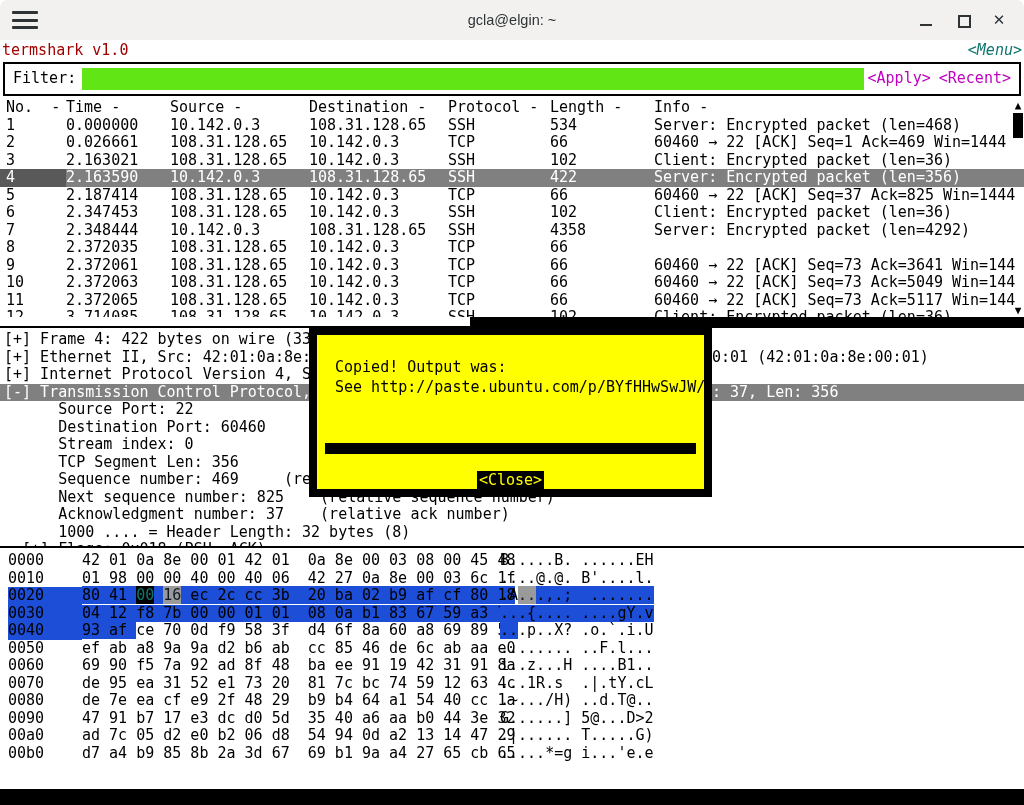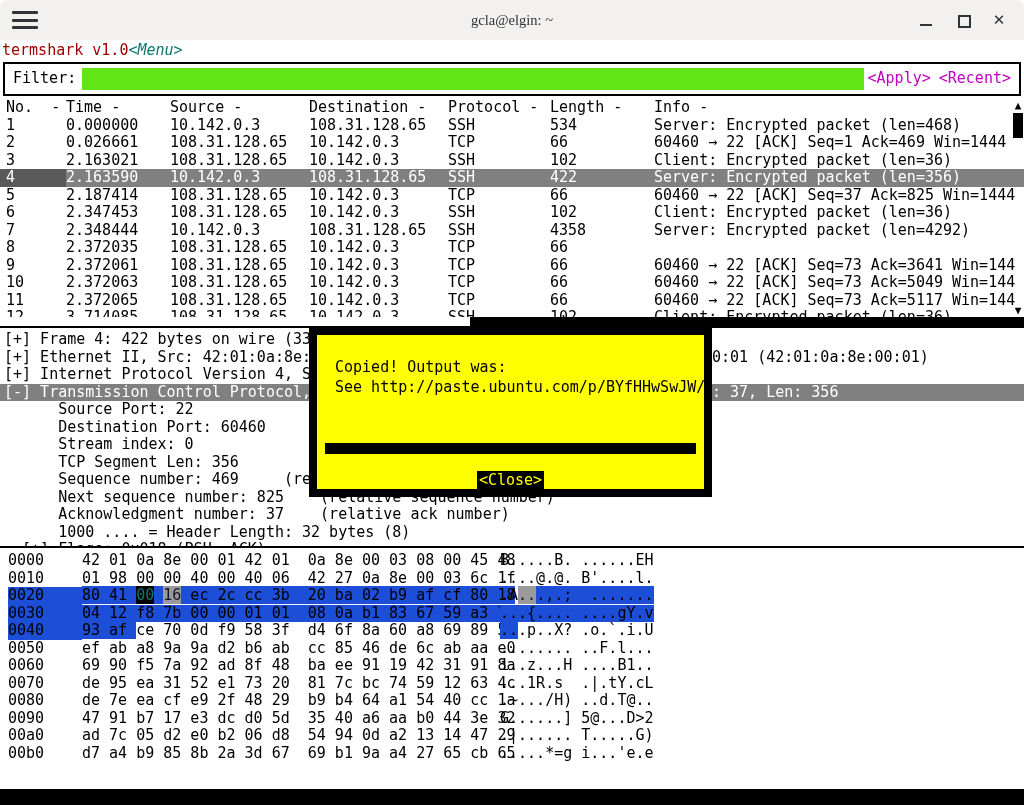--- a/index.html
+++ b/index.html
@@ -8,37 +8,37 @@
 
   
   #window{width:1024px;height:805px;position:relative;background:#ffffff;}
   #titlebar{height:40px;background:#f2f1f0;border-bottom:1px solid #c6c2bd;
             display:flex;align-items:center;position:relative;
             border-top-left-radius:7px;border-top-right-radius:7px;}
   #titlebar .hamb{width:26px;height:18px;margin-left:12px;display:flex;
                   flex-direction:column;justify-content:space-between;cursor:pointer;}
   #titlebar .hamb span{display:block;height:3px;background:#2e3436;border-radius:1px;}
   #wintitle{position:absolute;left:0;right:0;text-align:center;
-            font-family:Liberation Serif, serif;
+            font-family:Liberation Sans, sans-serif;
             font-size:14.5px;color:#2e3436;pointer-events:none;}
   #winbtns{margin-left:auto;display:flex;align-items:center;gap:18px;
            margin-right:16px;z-index:2;}
   #winbtns div{width:18px;height:18px;position:relative;cursor:pointer;color:#2e3436;
                font-family:"DejaVu Sans","Liberation Sans",sans-serif;
                font-size:15px;line-height:18px;text-align:center;}
   .min-glyph{position:absolute;left:2px;bottom:3px;width:12px;height:2px;background:#2e3436;}
   .max-glyph{position:absolute;left:4px;top:4px;width:9px;height:9px;border:2px solid #2e3436;}
 
   
   #term{position:absolute;top:40px;left:0;width:1024px;height:765px;
         background:#ffffff;color:#000000;font-size:15px;line-height:17.5px;
         overflow:hidden;}
 
   
-  #topline{display:flex;justify-content:flex-start;padding:0 2px;height:20px;
+  #topline{display:flex;justify-content:space-between;padding:0 2px;height:20px;
            line-height:20px;white-space:pre;}
   .brand{color:#a00000;}
   .menu{color:#0f766e;font-style:italic;}
 
   
   #filterbox{margin:2px 3px 0 3px;border:2px solid #000;height:34px;
              display:flex;align-items:center;box-sizing:border-box;}
   #filterlabel{padding:0 6px 0 8px;white-space:pre;}
   #filterinput{flex:1;height:22px;background:#62e514;margin-right:0;}
   .applybtn,.recentbtn{color:#c000c0;white-space:pre;padding:0 4px;}

